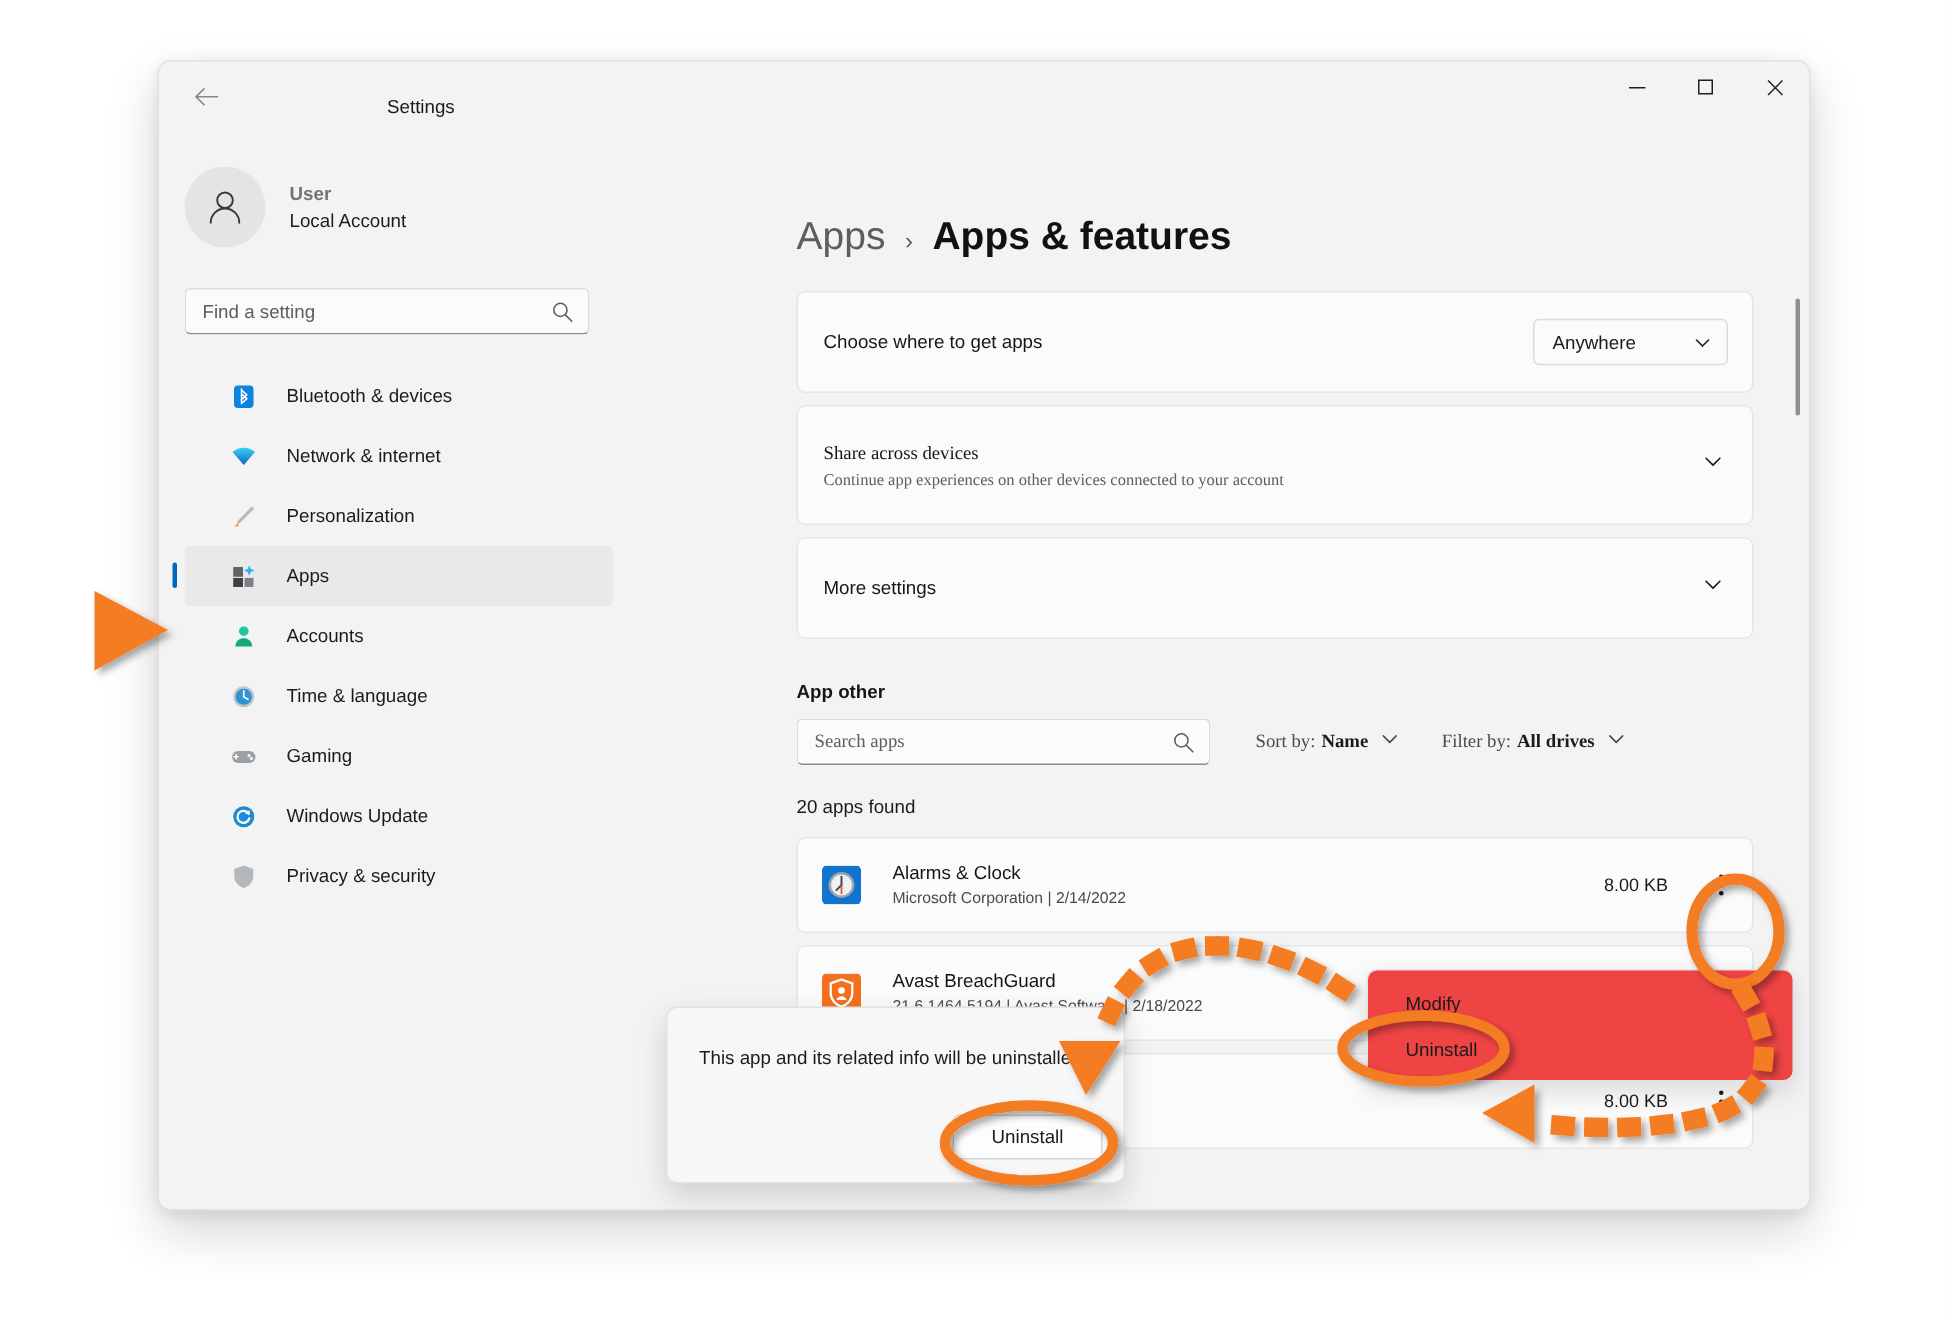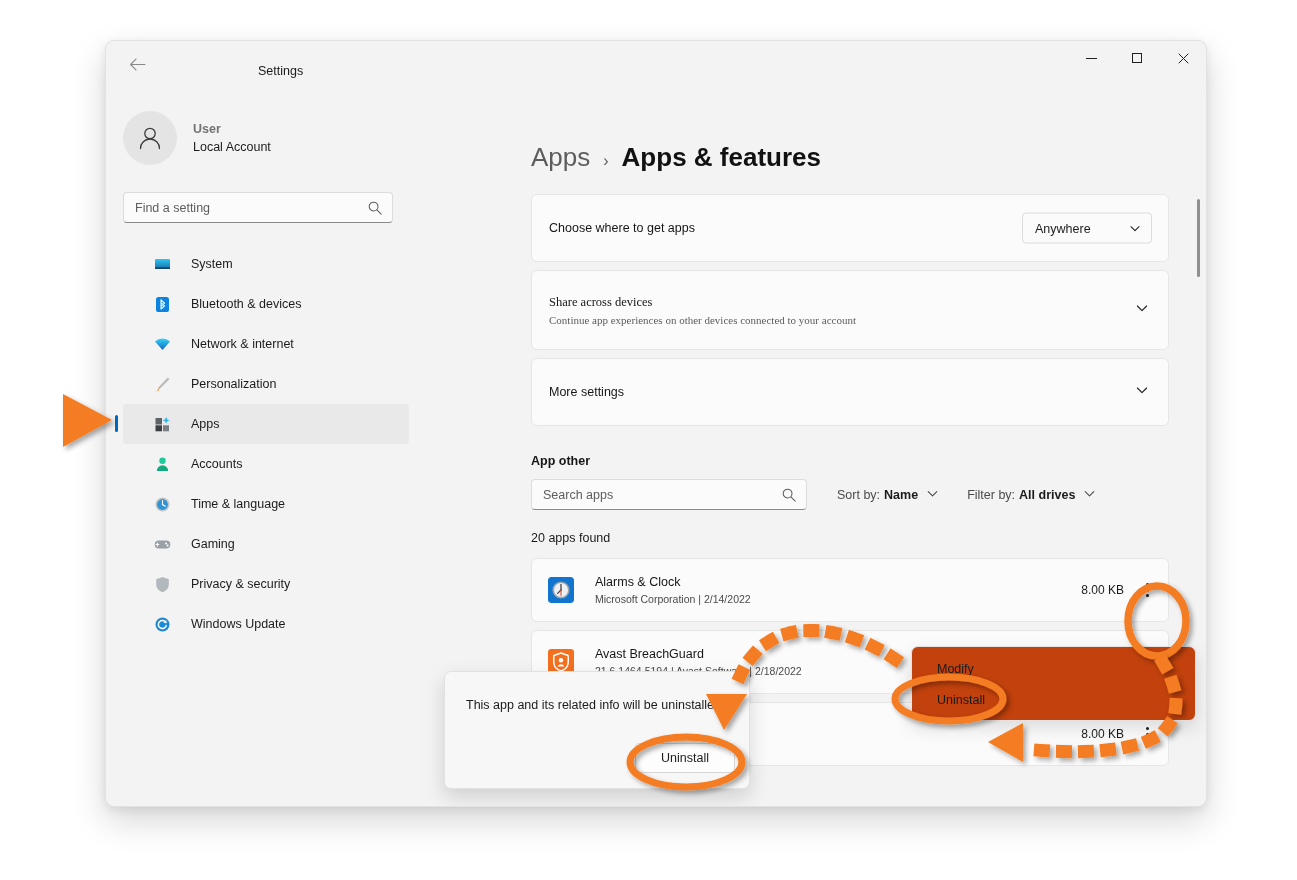--- a/index.html
+++ b/index.html
@@ -127,21 +127,21 @@
     display: flex; align-items: center; justify-content: space-between;
     padding: 0 10px 0 12px;
   }
   .dropdown span { font-size: 12.5px; color: #1b1b1b; }
   .chev-right { position: absolute; right: 19px; top: 50%; transform: translateY(-50%); }
 
   .applist-head {
     margin: 28px 0 0 110px;
     font-size: 12.5px; font-weight: bold; color: #161616;
   }
-  .filters { margin: 11px 0 0 110px; display: flex; align-items: center; }
+  .filters { margin: 11px 0 0 110px; display: flex; align-items: center; font-family: Liberation Serif, serif; }
   .app-search {
     position: relative;
     width: 276px; height: 31px;
     background: #fbfbfb; border: 1px solid #dcdcdc;
     border-bottom: 1px solid #8a8a8a;
     border-radius: 4px;
     display: flex; align-items: center;
   }
   .app-search .ph { font-size: 12.5px; color: #5d5d5d; margin-left: 11px; }
   .app-search .mag { position: absolute; right: 9px; top: 7px; }
@@ -161,35 +161,35 @@
     height: 64px;
     margin-bottom: 8px;
     display: flex; align-items: center;
     padding: 0 15px 0 16px;
     position: relative;
   }
   .app-ico { width: 26px; height: 26px; flex: none; border-radius: 3px; overflow: hidden; }
   .app-meta { margin-left: 21px; }
   .app-name { font-size: 12.5px; color: #161616; line-height: 1.5; }
   .app-detail { font-size: 10.5px; color: #4a4a4a; line-height: 1.5; }
-  .app-size { position: absolute; right: 44px; top: 50%; transform: translateY(-50%); font-size: 12px; color: #1b1b1b; }
+  .app-size { position: absolute; right: 56px; top: 50%; transform: translateY(-50%); font-size: 12px; color: #1b1b1b; }
   .kebab { position: absolute; right: 19px; top: 50%; transform: translateY(-50%);
            display: flex; flex-direction: column; gap: 2.5px; align-items: center; }
   .kebab i { width: 3px; height: 3px; background: #1b1b1b; border-radius: 50%; display: block; }
 
   
   .scrollbar { position: absolute; right: 4px; top: 100px; width: 10px; height: 640px; }
   .scrollthumb { position: absolute; left: 3px; top: 12px; width: 3px; height: 78px;
                  background: #8f8f8f; border-radius: 2px; }
 
   
   .ctxmenu {
     position: absolute; left: 805px; top: 605px;
     width: 285px; height: 75px;
-    background: #c2410c;
+    background: #ef4444;
     border: 1px solid #e3e3e3;
     border-radius: 7px;
     box-shadow: 0 7px 18px rgba(0,0,0,0.13);
     padding: 6px 0;
     z-index: 40;
   }
   .ctxitem { height: 31px; display: flex; align-items: center; padding-left: 25px; }
   .ctxitem span { font-size: 12.5px; color: #1b1b1b; }
 
   
@@ -267,35 +267,20 @@
         <div class="mag">
           <svg width="16" height="16" viewBox="0 0 16 16">
             <circle cx="6.6" cy="6.6" r="4.4" fill="none" stroke="#5d5d5d" stroke-width="1.05"></circle>
             <path d="M9.9 9.9 L14.2 14.2" stroke="#5d5d5d" stroke-width="1.05" stroke-linecap="round"></path>
           </svg>
         </div>
       </div>
 
       <div class="navlist">
 
-        <div class="navitem">
-          <span class="nav-ico">
-            <svg width="17" height="17" viewBox="0 0 17 17">
-              <defs>
-                  <linearGradient id="gmon" x1="0" y1="0" x2="0" y2="1">
-                <stop offset="0" stop-color="#2cc7f0"></stop>
-                    <stop offset="1" stop-color="#1a6fad"></stop>
-                  </linearGradient>
-                </defs>
-              <rect x="1" y="3" width="15" height="10" rx="1" fill="url(#gmon)"></rect>
-              <rect x="1" y="11.2" width="15" height="1.8" fill="#16456d"></rect>
-            </svg>
-          </span>
-          <span class="nav-label">System</span>
-        </div>
 
         <div class="navitem">
           <span class="nav-ico">
             <svg width="17" height="17" viewBox="0 0 17 17">
               <rect x="2" y="1" width="13" height="15" rx="2.6" fill="#0a84e0"></rect>
               <path d="M7 4 L10.6 7.2 L7 10.4 L7 3.4 L7 13 L10.6 9.8 L7 6.6" fill="none" stroke="#fff" stroke-width="1.05" stroke-linejoin="round"></path>
             </svg>
           </span>
           <span class="nav-label">Bluetooth &amp; devices</span>
         </div>
@@ -367,35 +352,35 @@
               <circle cx="13.6" cy="9.6" r="1" fill="#fff"></circle>
             </svg>
           </span>
           <span class="nav-label">Gaming</span>
         </div>
 
 
         <div class="navitem">
           <span class="nav-ico">
             <svg width="17" height="17" viewBox="0 0 17 17">
-              <path d="M8.5 1 L14.8 3.3 V8.4 C14.8 12.3 11.9 15 8.5 16 C5.1 15 2.2 12.3 2.2 8.4 V3.3 Z" fill="#b3b8bd"></path>
-            </svg>
-          </span>
-          <span class="nav-label">Privacy &amp; security</span>
-        </div>
-
-        <div class="navitem">
-          <span class="nav-ico">
-            <svg width="17" height="17" viewBox="0 0 17 17">
               <circle cx="8.5" cy="8.5" r="7" fill="#1e8ad6"></circle>
               <path d="M11.8 6.5 A4 4 0 1 0 12.2 9.6" stroke="#fff" stroke-width="1.5" fill="none" stroke-linecap="round"></path>
               <path d="M12.6 4 L12.1 7 L9.3 6.3 Z" fill="#fff"></path>
             </svg>
           </span>
           <span class="nav-label">Windows Update</span>
+        </div>
+
+        <div class="navitem">
+          <span class="nav-ico">
+            <svg width="17" height="17" viewBox="0 0 17 17">
+              <path d="M8.5 1 L14.8 3.3 V8.4 C14.8 12.3 11.9 15 8.5 16 C5.1 15 2.2 12.3 2.2 8.4 V3.3 Z" fill="#b3b8bd"></path>
+            </svg>
+          </span>
+          <span class="nav-label">Privacy &amp; security</span>
         </div>
 
       </div>
     </div>
 
     <div class="main">
 
       <div class="breadcrumb">
         <span class="bc-parent">Apps</span>
         <span class="bc-sep">›</span>

